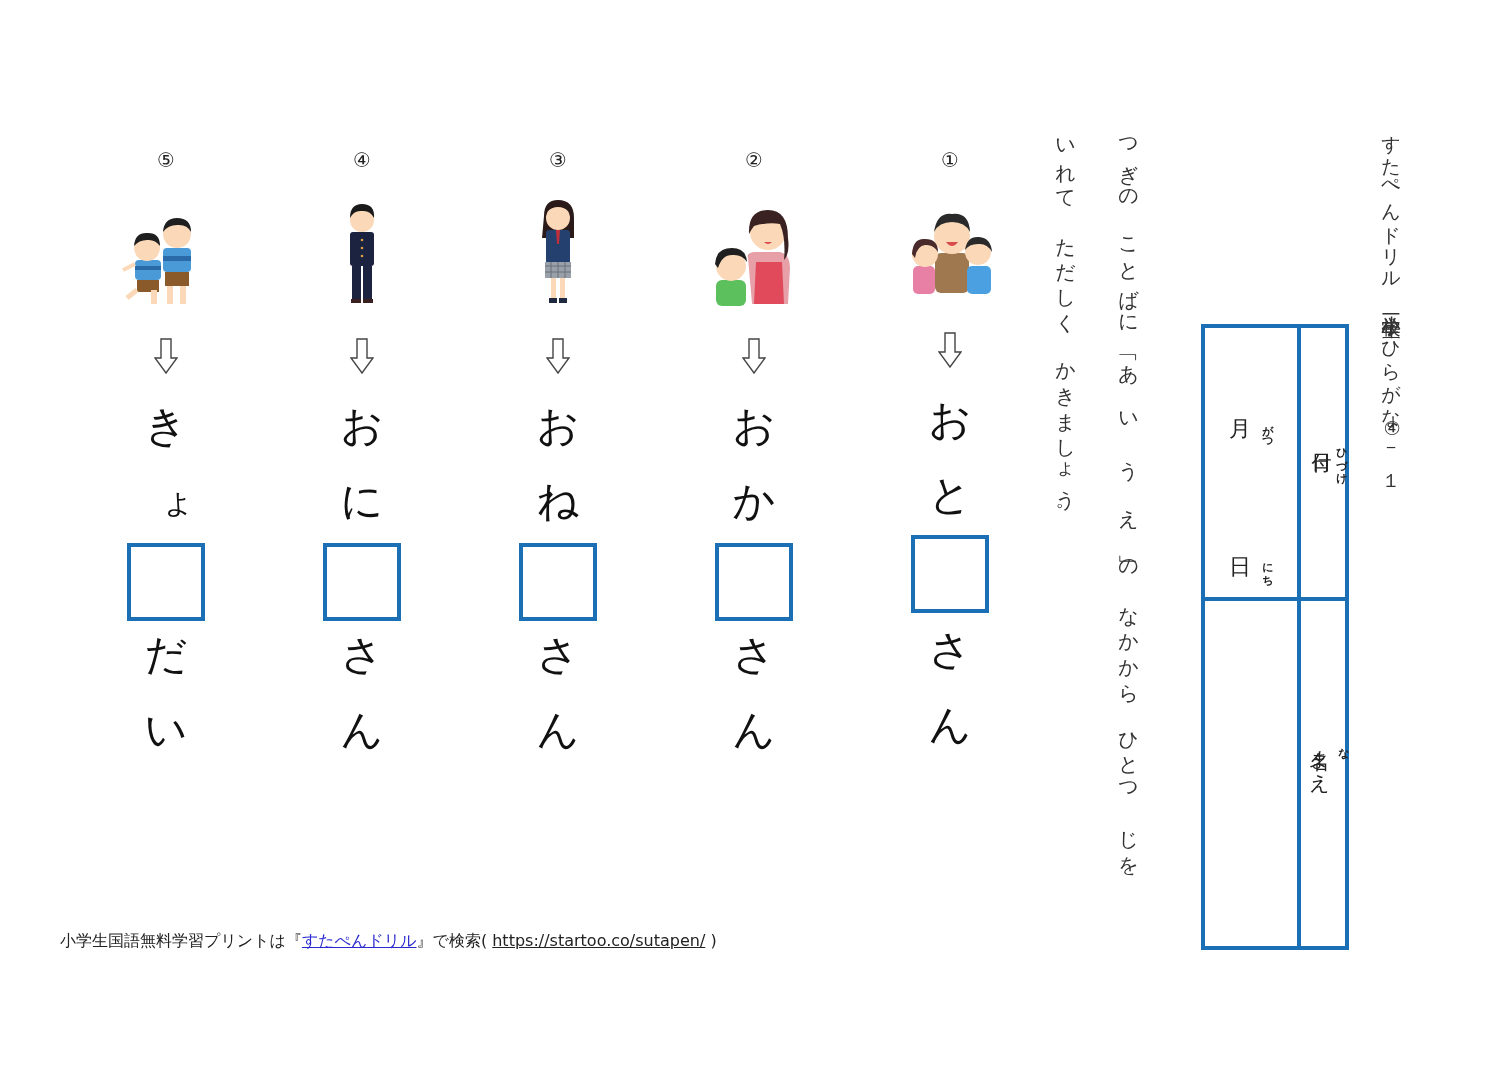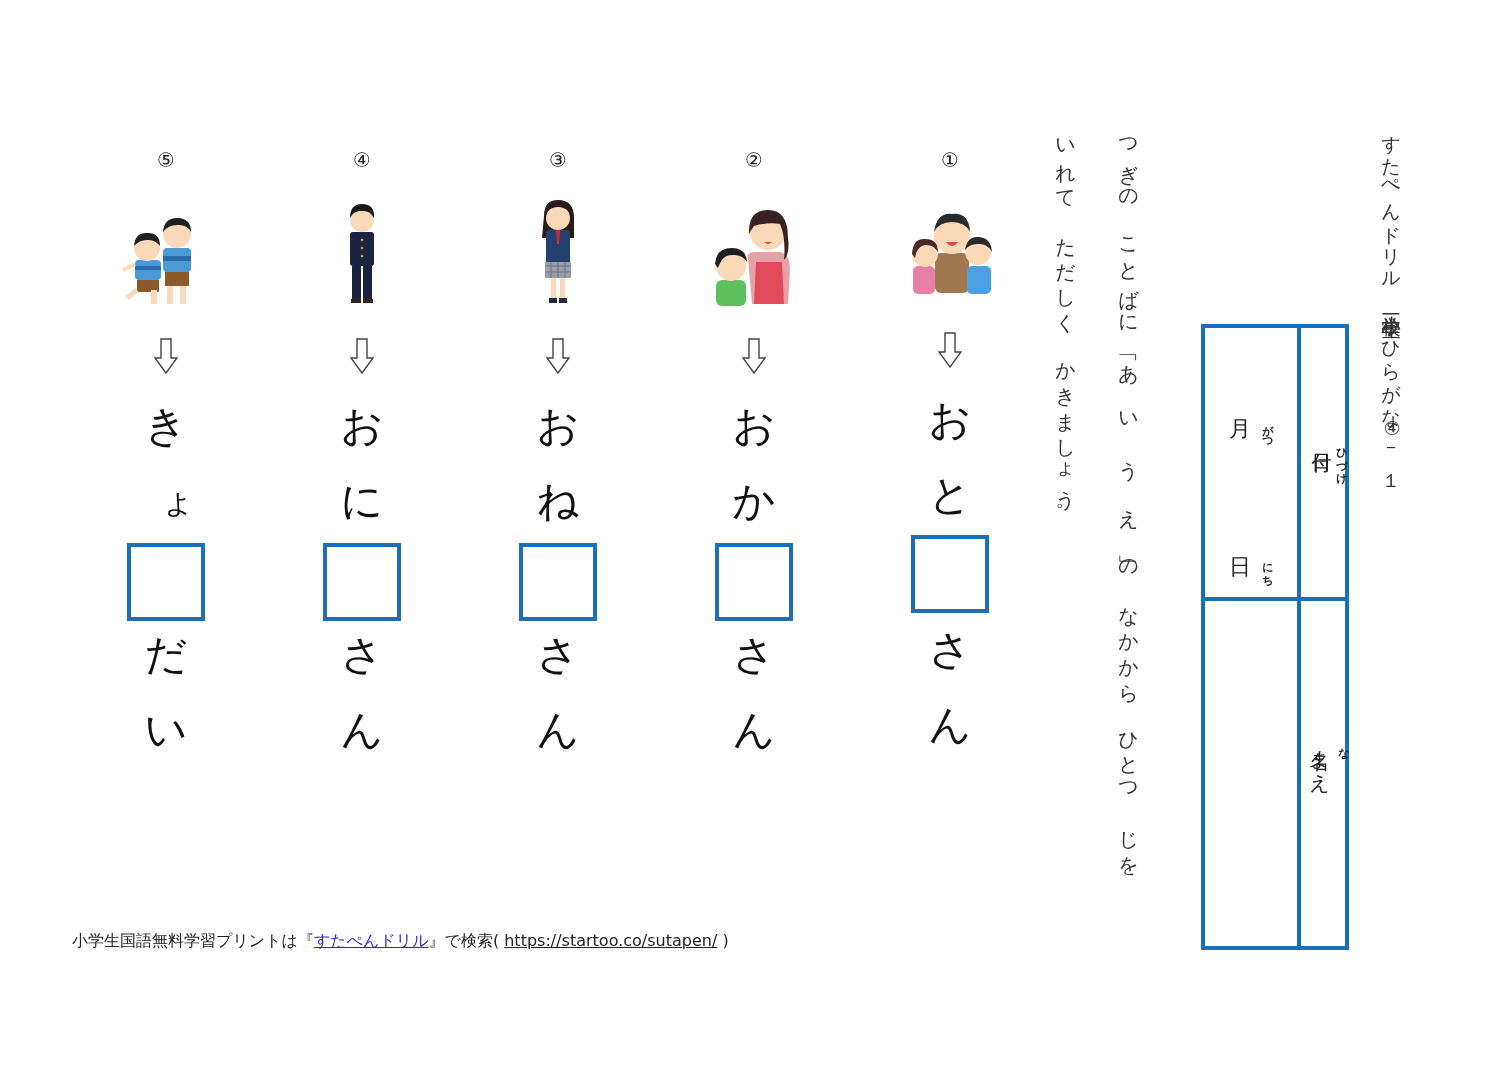--- a/index.html
+++ b/index.html
@@ -20,21 +20,21 @@
   .ruby { position:absolute; font-size:11px; color:#222; writing-mode:vertical-rl; text-orientation:upright; font-weight:bold; }
 
   .col { position:absolute; top:140px; width:120px; height:640px; }
   .num { position:absolute; top:8px; left:0; width:120px; text-align:center; font-size:20px; color:#222; }
   .pic { position:absolute; top:58px; left:20px; width:80px; height:112px; }
   .arrow { position:absolute; top:198px; left:48px; width:24px; height:36px; }
   .ch { position:absolute; left:0; width:120px; text-align:center; font-size:42px; color:#111;
         font-family:"DejaVu Sans","Liberation Sans",sans-serif; line-height:48px; }
   .box { position:absolute; left:21px; width:78px; height:78px; border:4px solid #1a6fb5; box-sizing:border-box; background:#fff; }
 
-  .footer { position:absolute; left:72px; top:931px; font-size:16px; color:#222; white-space:nowrap; }
+  .footer { position:absolute; left:60px; top:931px; font-size:16px; color:#222; white-space:nowrap; }
   .footer .link1 { color:#2a2ad0; text-decoration:underline; }
   .footer .link2 { color:#222; text-decoration:underline; }
 </style>
 </head>
 <body>
 
 <div class="vt title">すたぺんドリル　小学校一年生　ひらがな④－１</div>
 
 <div class="vt instr instr1">つぎの　ことばに　「あ　い　う　え　」の　なかから　ひとつ　じを</div>
 <div class="vt instr instr2">いれて　ただしく　かきましょう。</div>

